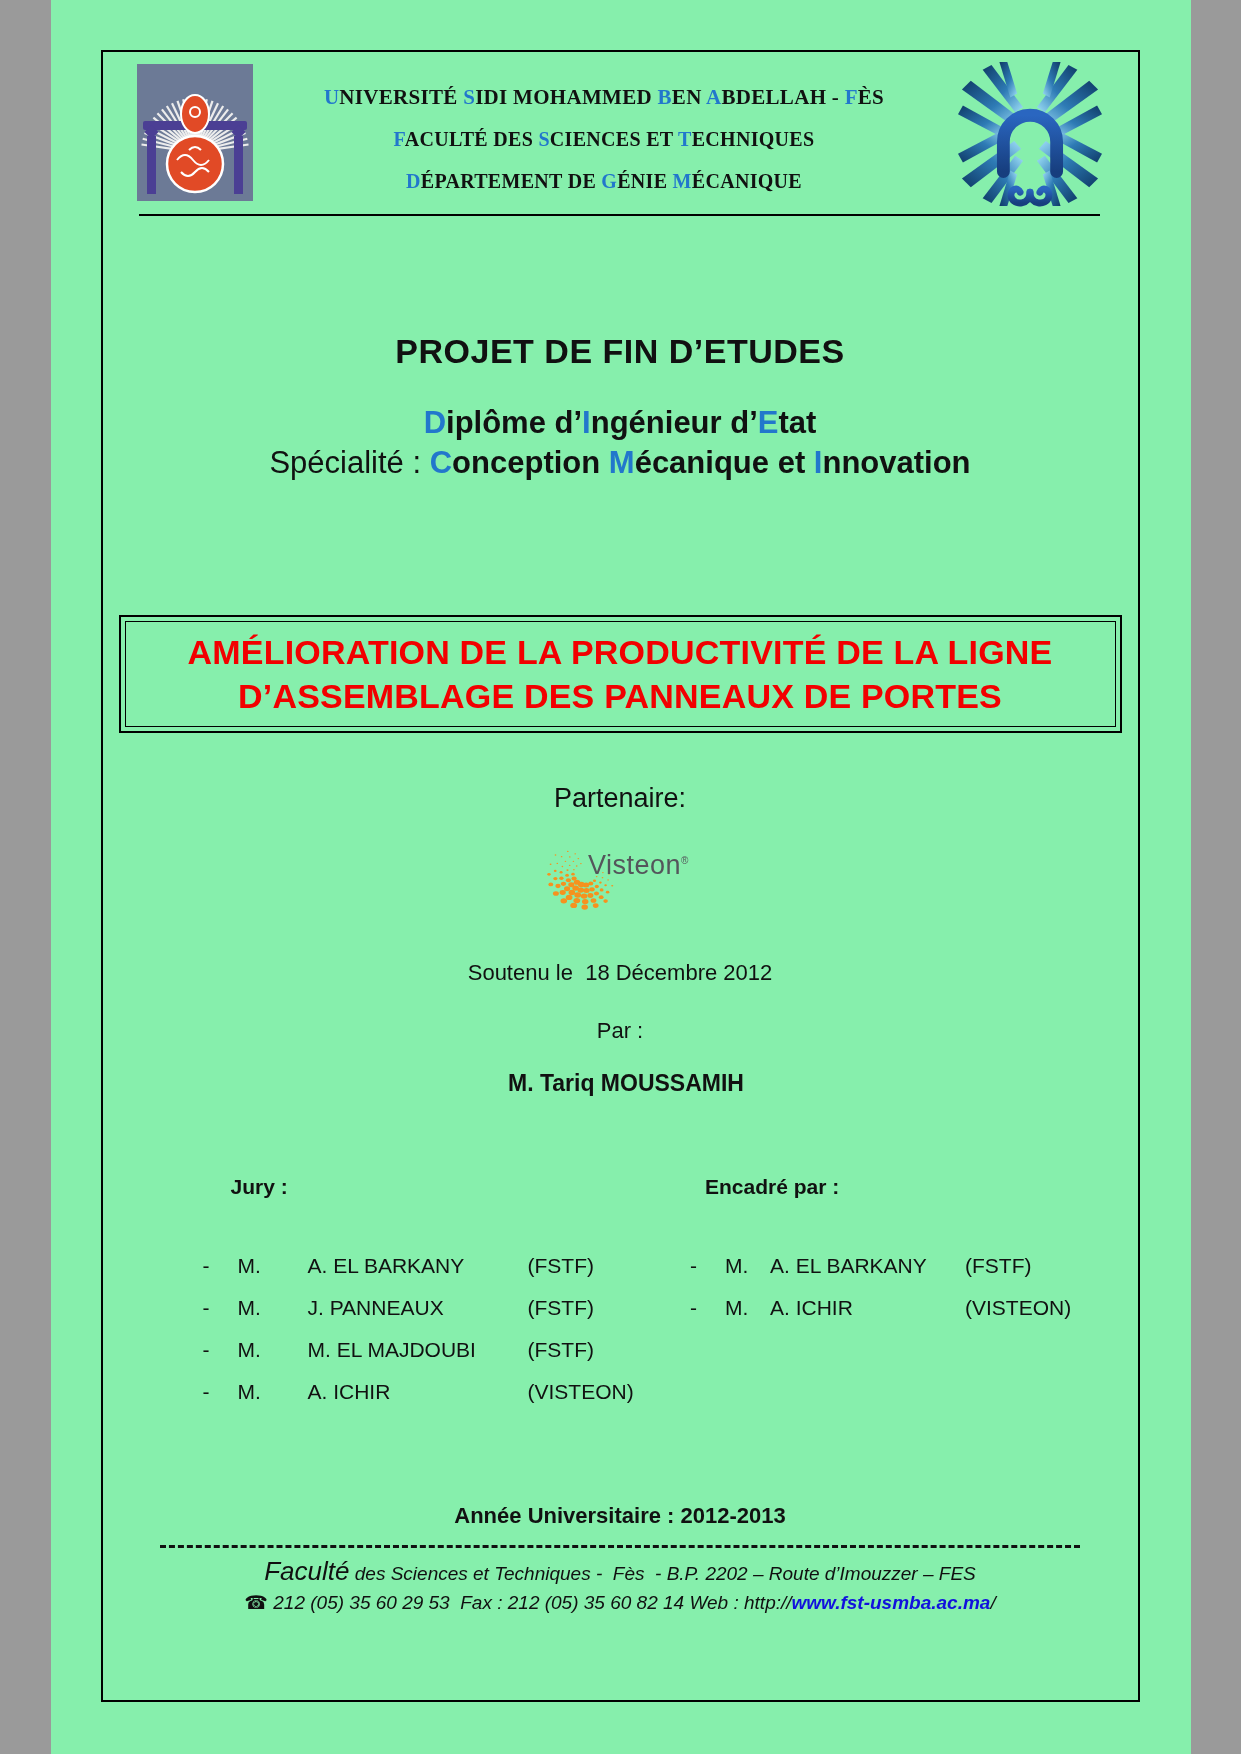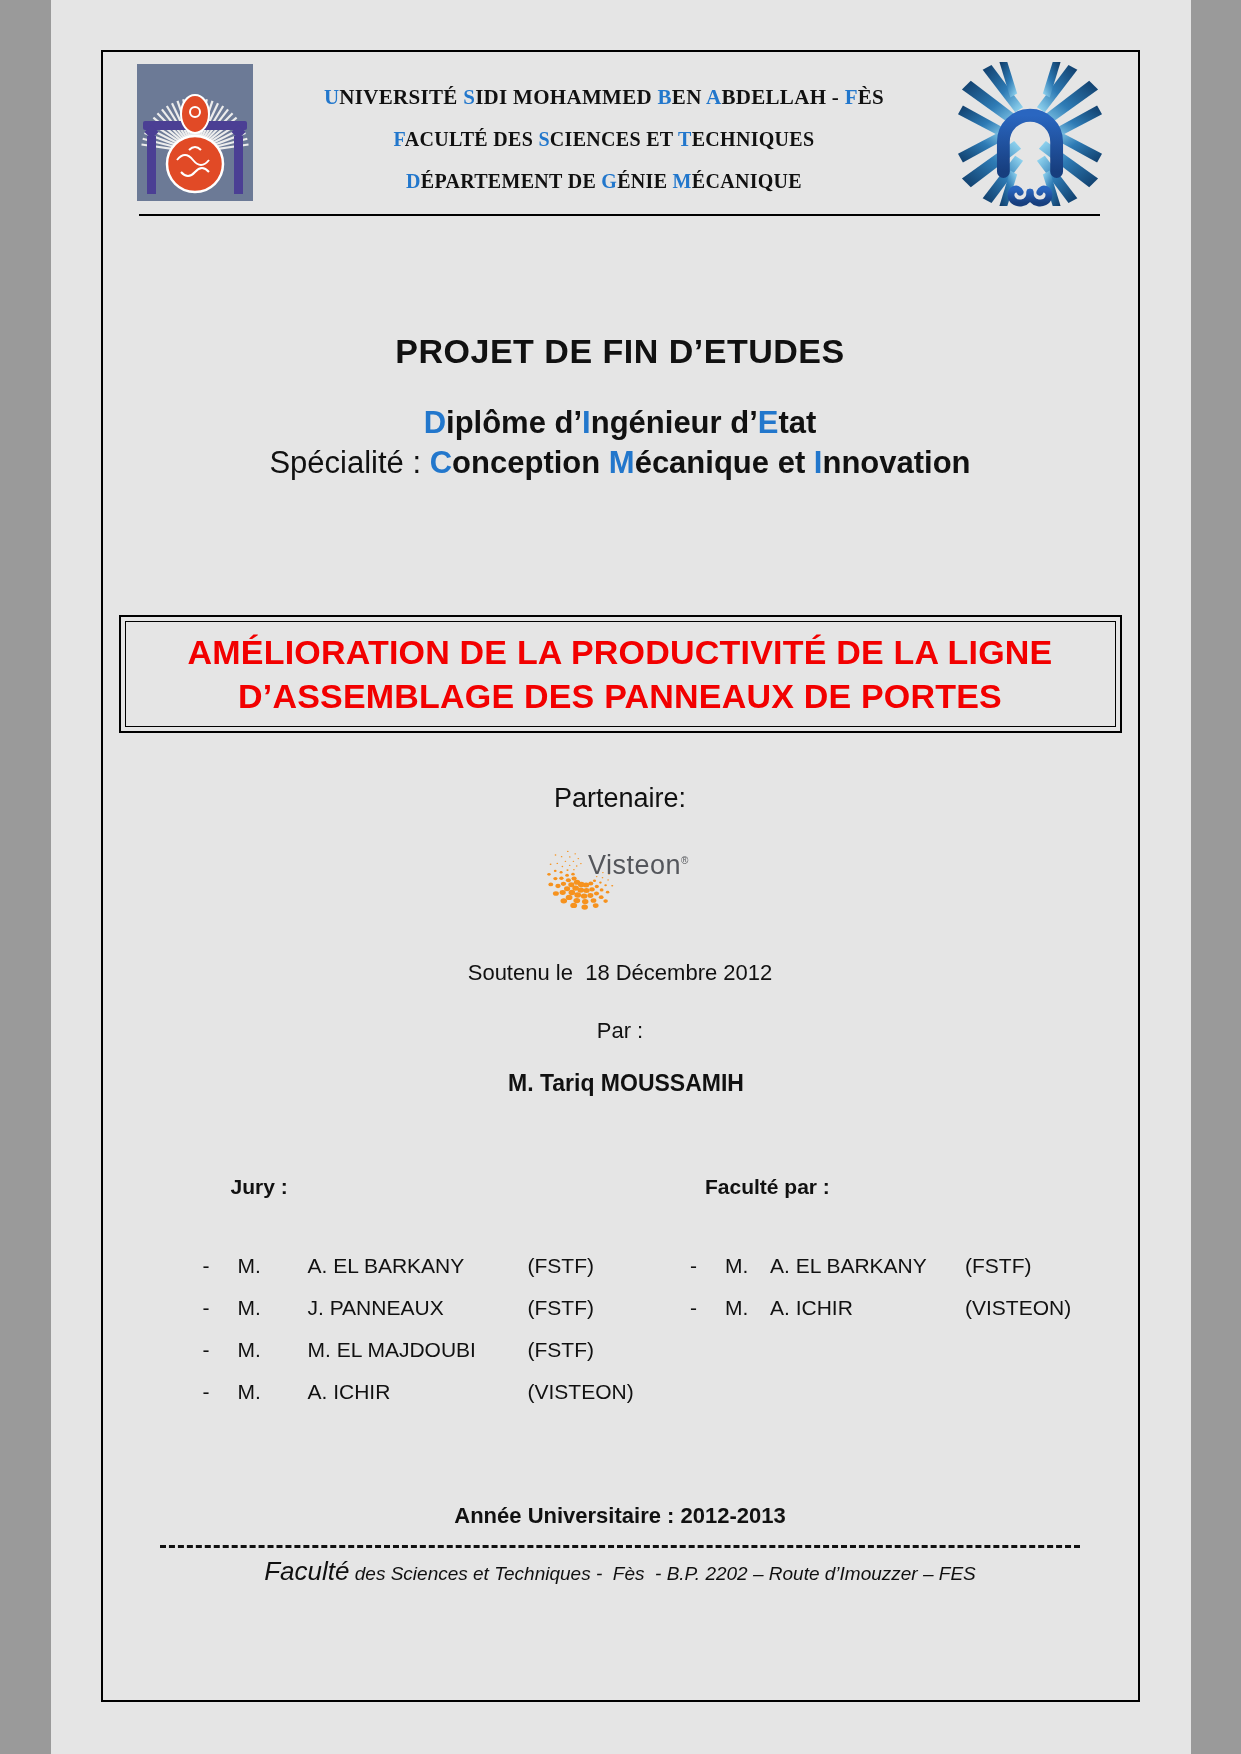--- a/index.html
+++ b/index.html
@@ -1,17 +1,17 @@
 <!DOCTYPE html>
 <html><head>
 <meta charset="utf-8">
 <style>
   html,body{margin:0;padding:0;background:#9a9a9a;}
   .page{
-    width:1140px;height:1754px;position:relative;background:#e5e5e5;
+    width:1140px;height:1754px;position:relative;background:#86efac;
     margin:0 auto;font-family:"Liberation Sans","DejaVu Sans",sans-serif;color:#111;
     overflow:hidden;
   }
   .frame{
     position:absolute;left:50px;top:50px;right:51px;bottom:52px;
     border:2px solid #000;
   }
   
   .hdr{display:flex;align-items:flex-start;padding:12px 34px 0 34px;}
   .hdr-center{flex:1;text-align:center;padding-top:12px;
@@ -271,36 +271,37 @@
           </div>
           <div class="jrow">
             <span>-</span>
               <span>M.</span>
               <span>A. ICHIR</span>
               <span>(VISTEON)</span>
           </div>
         </div>
       </div>
       <div class="sup-col">
-        <div class="col-label">Faculté par :</div>
+        <div class="col-label">Encadré par :</div>
         <div class="rows">
           <div class="srow">
             <span>-</span>
               <span>M.</span>
               <span>A. EL BARKANY</span>
               <span>(FSTF)</span>
           </div>
           <div class="srow">
             <span>-</span>
               <span>M.</span>
               <span>A. ICHIR</span>
               <span>(VISTEON)</span>
           </div>
         </div>
       </div>
     </div>
 
     <div class="acad-year">Année Universitaire : 2012-2013</div>
     <div class="dash-line"></div>
     <div class="addr"><span class="lead seg-b" style="font-weight:normal;">Faculté</span><span> des Sciences et Techniques -  Fès  - B.P. 2202 – Route d’Imouzzer – FES</span></div>
+    <div class="contact"><span>☎</span><span><span> 212 (05) 35 60 29 53  Fax : 212 (05) 35 60 82 14 Web : http://</span><span class="seg-b link" style="color: rgb(17, 17, 221);">www.fst-usmba.ac.ma</span><span>/</span></span></div>
 
   </div>
 </div>
 
 </body></html>

